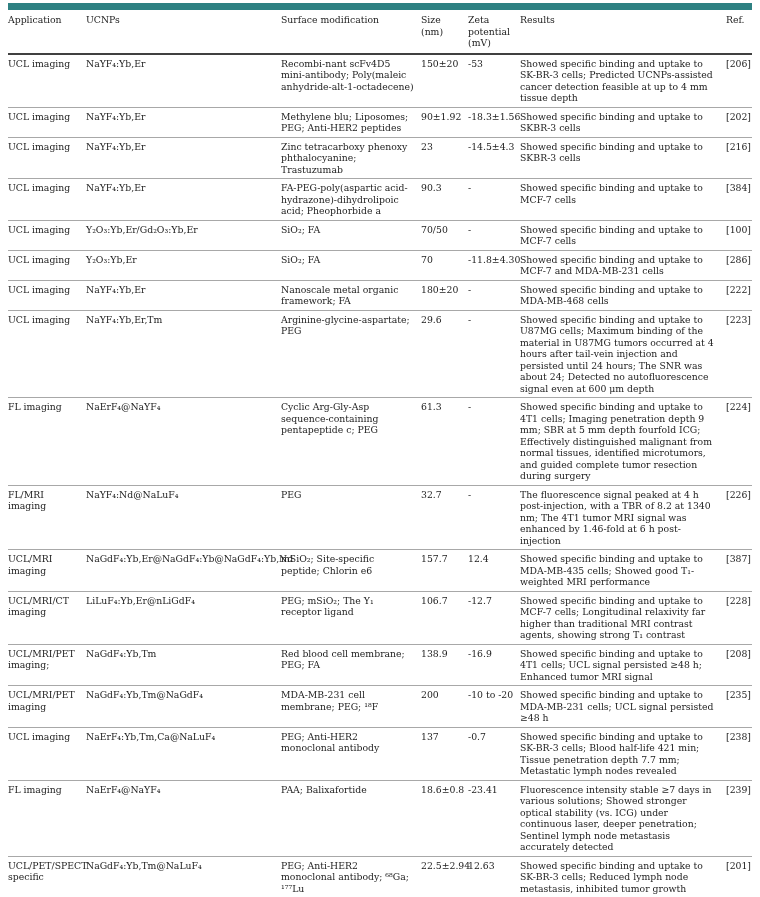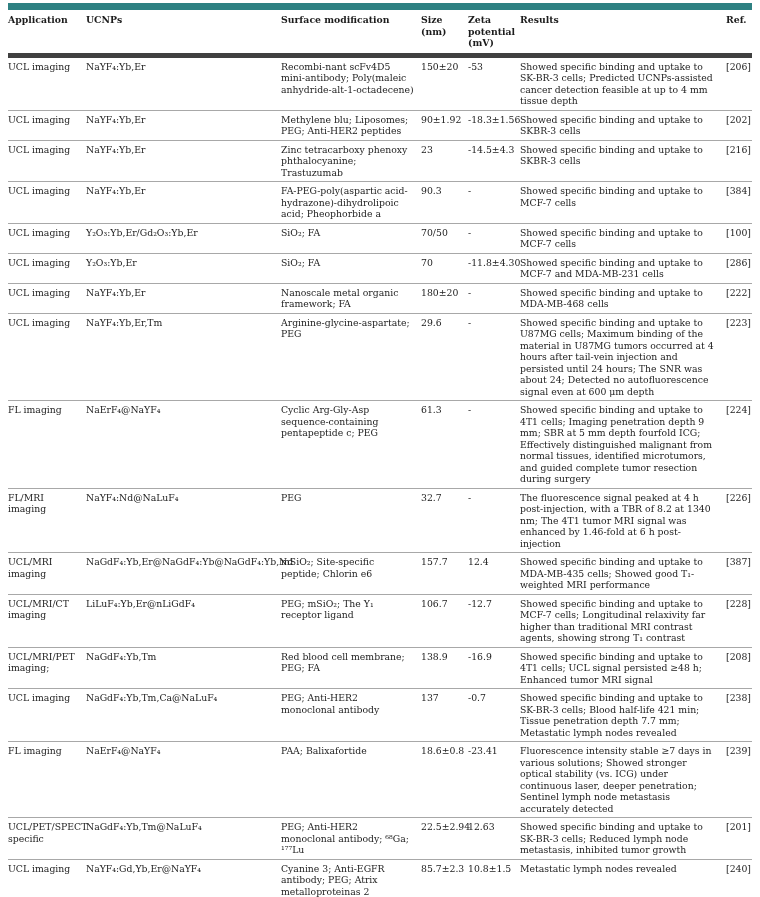--- a/index.html
+++ b/index.html
@@ -1,20 +1,20 @@
 <!DOCTYPE html>
 <html><head>
 <meta charset="utf-8">
 <style>
   html,body{margin:0;padding:0;background:#ffffff;}
   body{width:760px;font-family:"DejaVu Serif","Liberation Serif",serif;color:#1c1c1c;}
   .page{width:760px;min-height:897px;background:#ffffff;box-sizing:border-box;padding:3px 8px 0 8px;}
   .accent-bar{height:7px;width:744px;}
   table.paper-table{width:744px;border-collapse:collapse;table-layout:fixed;font-size:9.3px;line-height:11.5px;}
-  table.paper-table th{font-weight:bold;text-align:left;vertical-align:top;padding:4px 6px 4px 0;border-bottom:5px solid #404040;}
+  table.paper-table th{font-weight:normal;text-align:left;vertical-align:top;padding:4px 6px 4px 0;border-bottom:2px solid #404040;}
   table.paper-table td{vertical-align:top;text-align:left;padding:3px 6px 3px 0;border-bottom:1px solid #a8a8a8;}
   table.paper-table tr:last-child td{border-bottom:none;}
   col.c-app{width:78px;}
   col.c-ucnp{width:195px;}
   col.c-surf{width:140px;}
   col.c-size{width:47px;}
   col.c-zeta{width:52px;}
   col.c-res{width:206px;}
   col.c-ref{width:26px;}
 </style>
@@ -158,22 +158,31 @@
         <tr>
     <td>UCL/MRI/PET imaging;</td>
     <td>NaGdF₄:Yb,Tm</td>
     <td>Red blood cell membrane; PEG; FA</td>
     <td>138.9</td>
     <td>-16.9</td>
     <td>Showed specific binding and uptake to 4T1 cells; UCL signal persisted ≥48 h; Enhanced tumor MRI signal</td>
     <td>[208]</td>
   </tr>
         <tr>
-    <td>UCL imaging</td>
-    <td>NaGdF₄:Yb,Tm,Ca@NaLuF₄</td>
+    <td>UCL/MRI/PET imaging</td>
+    <td>NaGdF₄:Yb,Tm@NaGdF₄</td>
+    <td>MDA-MB-231 cell membrane; PEG; ¹⁸F</td>
+    <td>200</td>
+    <td>-10 to -20</td>
+    <td>Showed specific binding and uptake to MDA-MB-231 cells; UCL signal persisted ≥48 h</td>
+    <td>[235]</td>
+  </tr>
+        <tr>
+    <td>UCL imaging</td>
+    <td>NaErF₄:Yb,Tm,Ca@NaLuF₄</td>
     <td>PEG; Anti-HER2 monoclonal antibody</td>
     <td>137</td>
     <td>-0.7</td>
     <td>Showed specific binding and uptake to SK-BR-3 cells; Blood half-life 421 min; Tissue penetration depth 7.7 mm; Metastatic lymph nodes revealed</td>
     <td>[238]</td>
   </tr>
         <tr>
     <td>FL imaging</td>
     <td>NaErF₄@NaYF₄</td>
     <td>PAA; Balixafortide</td>

